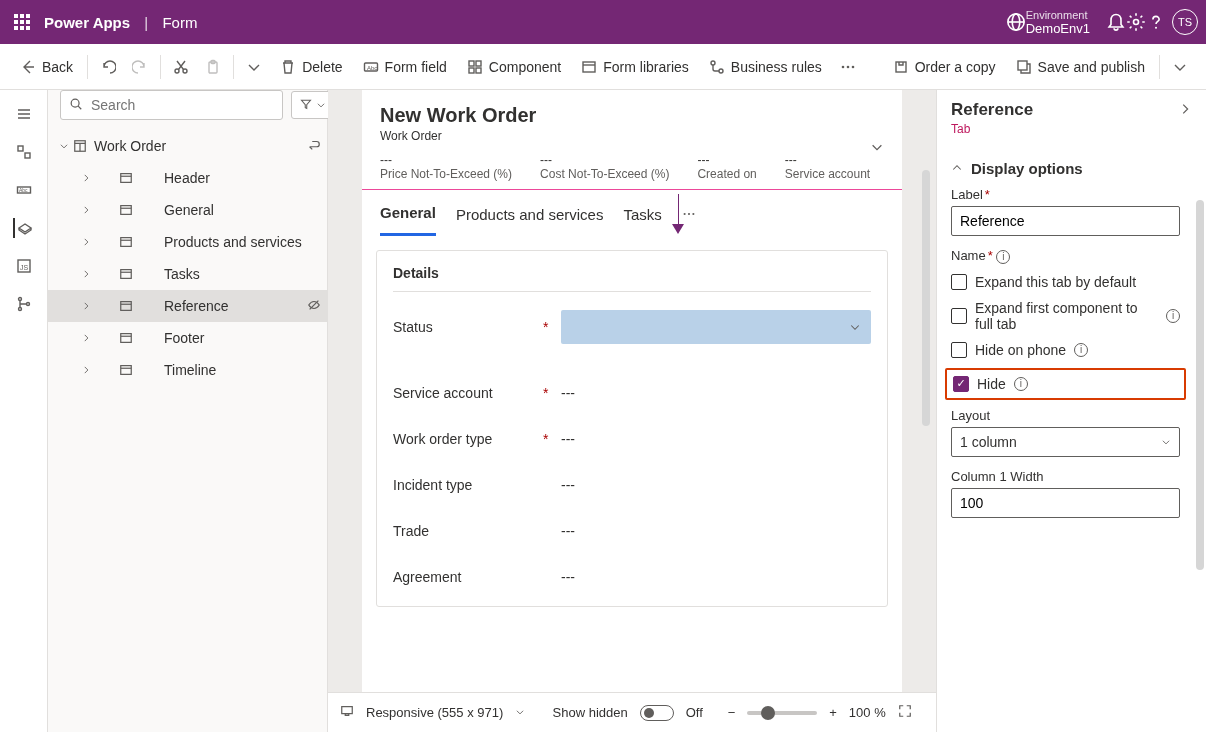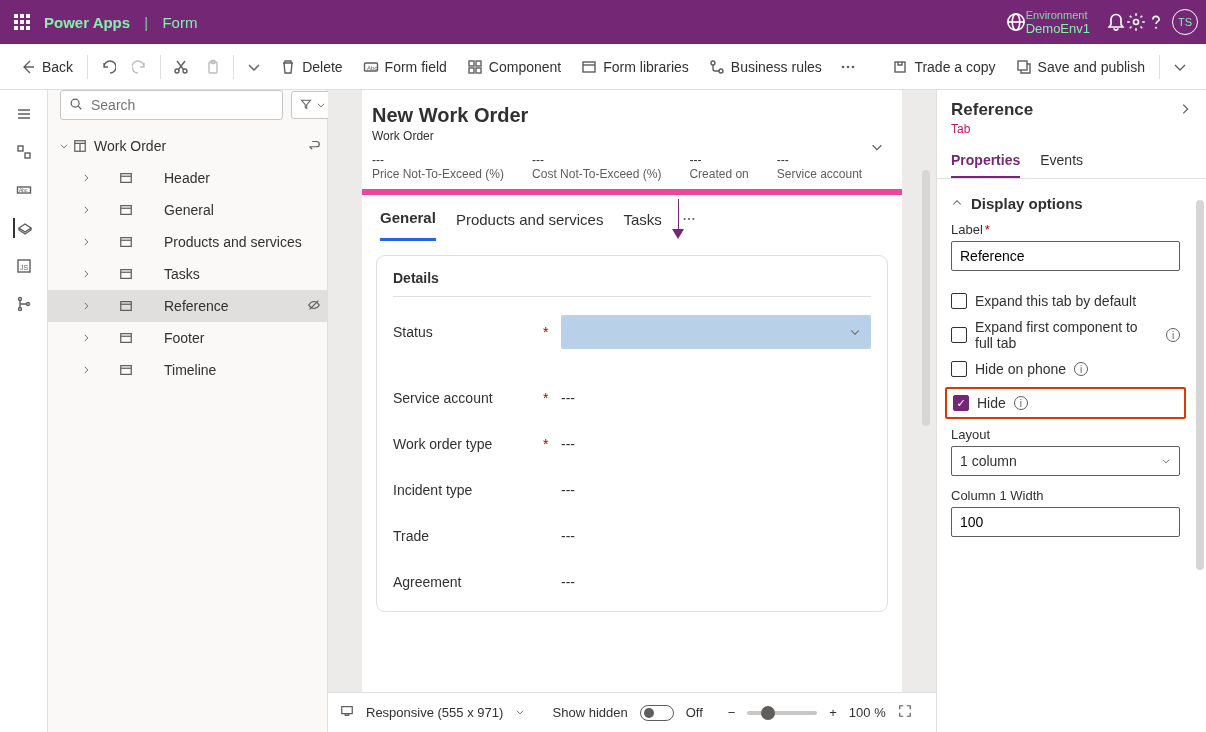--- a/index.html
+++ b/index.html
@@ -1,20 +1,20 @@
 <!DOCTYPE html>
 <html><head>
 <meta charset="utf-8">
 <style>
   * { box-sizing: border-box; }
   html,body { margin:0; padding:0; font-family: "Segoe UI", Arial, sans-serif; font-size:14px; color:#323130; background:#fff; }
   body { width:1206px; height:732px; overflow:hidden; display:flex; flex-direction:column; }
   
   
-  .titlebar { height:44px; background:#742774; color:#86efac; display:flex; align-items:center; padding:0 8px; }
+  .titlebar { height:44px; background:#742774; color:#ffffff; display:flex; align-items:center; padding:0 8px; }
   .waffle { width:28px; height:28px; display:flex; align-items:center; justify-content:center; margin-right:8px; }
   .waffle-icon { display:grid; grid-template-columns:repeat(3,4px); grid-template-rows:repeat(3,4px); gap:2px; }
   .waffle-icon span { background:#fff; width:4px; height:4px; }
   .title-txt { font-size:15px; }
   .title-txt .sep { margin:0 10px; opacity:.8; }
   .titlebar .spacer { flex:1; }
   .env { display:flex; align-items:center; gap:0; margin-right:16px; }
   .env-col { display:flex; flex-direction:column; line-height:14px; }
   .env-lbl { font-size:11px; opacity:.85; }
   .env-name { font-size:13px; }
@@ -52,34 +52,34 @@
   .tnode .nic { width:16px; height:16px; display:flex; align-items:center; justify-content:center; margin-right:6px; }
   .tnode.selected { background:#e1dfdd; }
   .indent-0 { padding-left:8px; }
   .indent-1 { padding-left:30px;gap:24px; }
   
   
   .canvas-wrap { flex:1; display:flex; flex-direction:column; background:#edebe9; }
   .canvas-scroll { flex:1; overflow:auto; display:flex; justify-content:center; padding:0; position:relative; }
   .canvas-scrollbar { position:absolute; right:6px; top:80px; width:8px; height:256px; background:#d6d6d6; border-radius:4px; }
   .form-surface { width:540px; background:#fff; margin:0; display:flex; flex-direction:column; }
-  .form-header { padding:14px 18px 8px 10px; border-bottom:6px solid #ec4899; position:relative; }
+  .form-header { padding:14px 18px 8px 18px; border-bottom:1px solid #ec4899; position:relative; }
   .form-header h2 { margin:0; font-size:20px; font-weight:600; }
   .form-header .sub { font-size:12px; color:#323130; margin-top:2px; }
   .summary-row { display:flex; gap:28px; margin-top:10px; font-size:12px; }
   .summary-item .v { color:#323130; }
   .summary-item .l { color:#605e5c; }
   .form-header .chev { position:absolute; right:18px; top:50px; }
   .tabs-row { display:flex; gap:20px; padding:4px 18px 0 18px; align-items:center; position:relative; }
   .tab { padding:10px 0 12px 0; font-size:15px; cursor:pointer; }
   .tab.active { font-weight:600; border-bottom:3px solid #2266e3; }
   .tab-pointer { position:absolute; left:310px; top:4px; color:#742774; display:flex; flex-direction:column; align-items:center; }
   .tab-pointer .stem { width:1px; height:30px; background:#742774; }
   .tab-pointer .tri { width:0; height:0; border-left:6px solid transparent; border-right:6px solid transparent; border-top:10px solid #742774; }
-  .section-card { margin:14px; border:1px solid #e1dfdd; border-radius:9px; padding:14px 16px 6px 16px; }
+  .section-card { margin:14px; border:1px solid #e1dfdd; border-radius:3px; padding:14px 16px 6px 16px; }
   .section-card h4 { margin:0 0 12px 0; font-weight:600; font-size:14px; border-bottom:1px solid #e1dfdd; padding-bottom:10px; }
   .field-row { display:flex; align-items:center; min-height:46px; font-size:14px; }
   .field-row .fl { width:150px; }
   .field-row .freq { width:18px; color:#a80000; }
   .field-row .finp { flex:1; }
   .field-row .placeholder { color:#323130; }
   .field-status { background:#b9d1e8; border-radius:2px; height:34px; display:flex; align-items:center; justify-content:flex-end; padding:0 10px; }
   .status-bar { height:40px; border-top:1px solid #e1dfdd; display:flex; align-items:center; padding:0 12px; gap:12px; font-size:13px; background:#fff; }
   .zoom-track { width:70px; height:4px; background:#c8c6c4; border-radius:2px; position:relative; }
   .zoom-knob { width:14px; height:14px; background:#605e5c; border-radius:50%; position:absolute; top:-5px; left:14px; }
@@ -273,21 +273,21 @@
       </span>
     </div>
   <div class="cmd-spacer"></div>
   <div class="cmd-btn">
       <span class="cmd-ic">
         <svg viewBox="0 0 16 16">
           <rect x="3" y="3" width="10" height="10" class="stroke-blk"></rect>
           <path d="M6 3v3h4V3" class="stroke-blk"></path>
         </svg>
       </span>
-      <span>Trade a copy</span>
+      <span>Order a copy</span>
     </div>
   <div class="cmd-btn">
       <span class="cmd-ic">
         <svg viewBox="0 0 16 16">
           <rect x="2" y="2" width="9" height="9" class="stroke-blk"></rect>
           <path d="M11 5h3v9H5v-3" class="stroke-blk"></path>
         </svg>
       </span>
       <span>Save and publish</span>
     </div>
@@ -600,36 +600,33 @@
 
   <div class="proppane">
     <div class="prop-scrollbar"></div>
     <div class="prop-hdr">
       <h3>Reference</h3>
       <span><svg viewBox="0 0 16 16" width="14" height="14">
             <path d="M6 3l5 5-5 5" class="stroke-blk"></path>
           </svg></span>
     </div>
     <div class="prop-sub">Tab</div>
-    <div class="prop-tabs" id="prop-tabs">
-        <div class="prop-tab active">Properties</div>
-        <div class="prop-tab">Events</div>
-      </div>
     <div class="prop-body">
       <div class="sect-hdr">
           <span><svg viewBox="0 0 16 16" width="12" height="12">
               <path d="M3 10l5-5 5 5" class="stroke-blk"></path>
             </svg></span>
           <span>Display options</span>
         </div>
       
       <label class="lbl"><span>Label</span><span class="req-star">*</span></label>
       <input class="txt-in" value="Reference" style="">
       
       <div style="height:12px"></div>
+      <label class="lbl"><span>Name</span><span class="req-star">*</span> <span class="info-ic">i</span></label>
       
       <div class="chk-row">
           <span class="chk"></span>
           <span>Expand this tab by default</span>
         </div>
       <div class="chk-row">
           <span class="chk"></span>
           <span style="flex:1">Expand first component to full tab</span>
           <span class="info-ic">i</span>
         </div>

